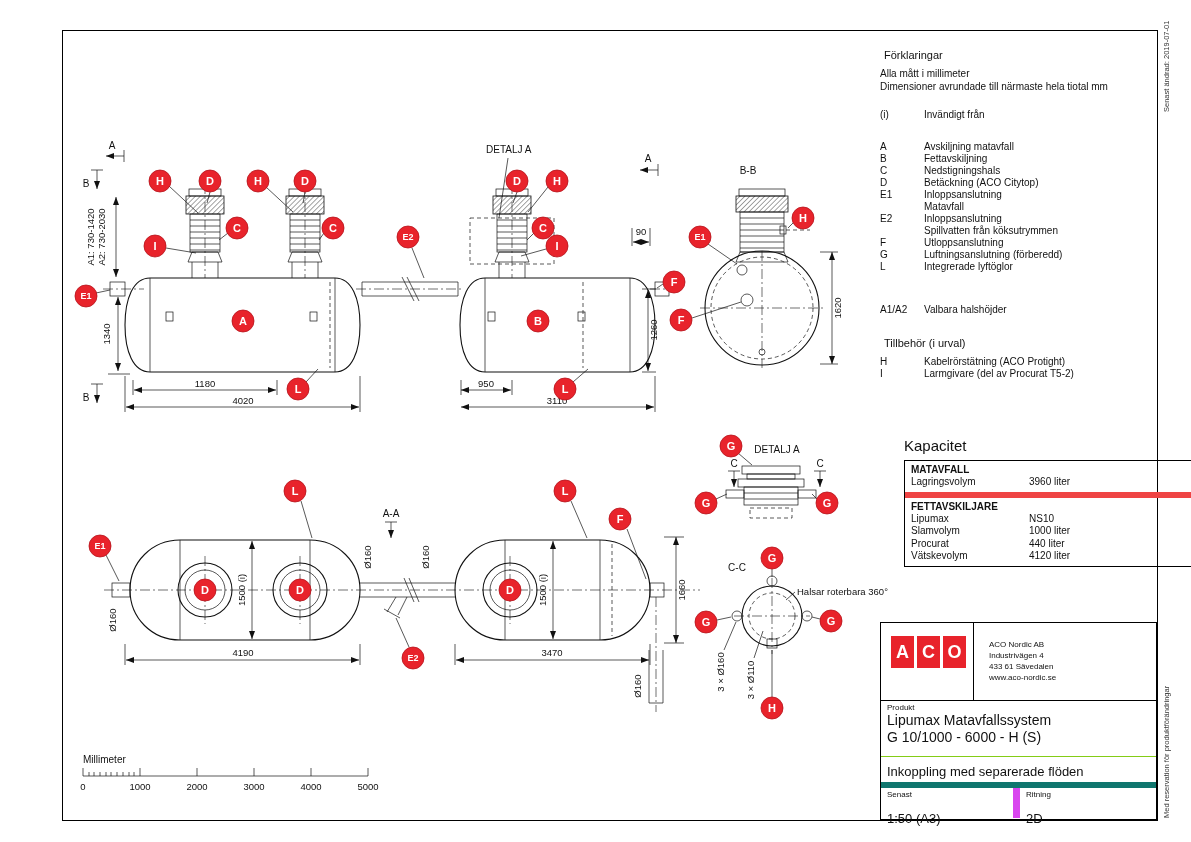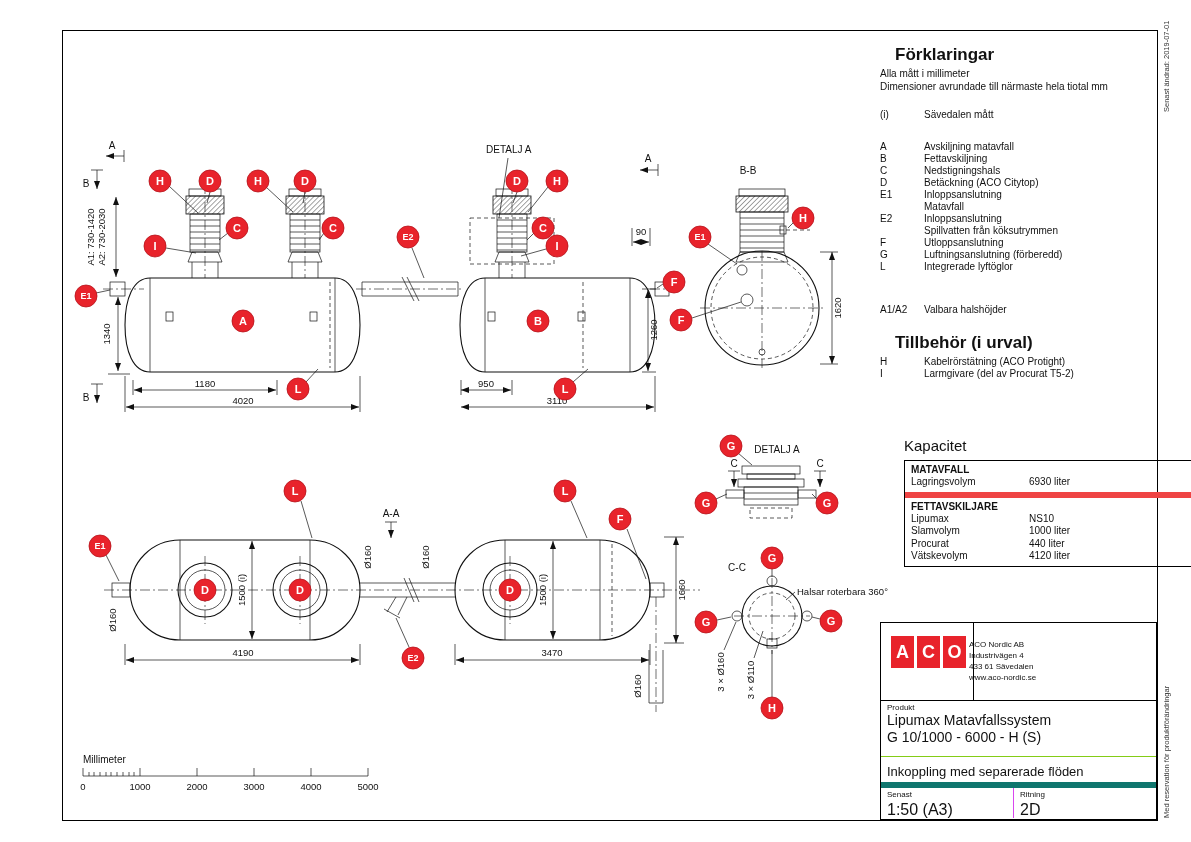--- a/index.html
+++ b/index.html
@@ -2,21 +2,21 @@
 <html><head>
 <meta charset="utf-8">
 <style>
   html,body{margin:0;padding:0}
   body{width:1191px;height:842px;background:#fff;position:relative;overflow:hidden;
        font-family:"Liberation Sans",sans-serif;color:#111}
   .abs{position:absolute}
   .frame{left:62px;top:30px;width:1094px;height:789px;border:1.5px solid #000}
   
   .legend{left:880px;top:46px;width:272px;font-size:10px;line-height:12px}
-  .h15{font-size:17px;line-height:18px;margin:0 0 3px 15px;font-weight:bold}
+  .h15{font-size:11px;line-height:18px;margin:0 0 3px 4px;font-weight:normal}
   .sub{line-height:13px}
   .lg-row{display:flex}
   .lg-key{width:44px;flex:none}
   .note{margin-top:16px}
   .lg-rows{margin-top:20px}
   .a1a2{margin-top:31px}
   .acc-title{margin-top:18px}
   .acc-rows{margin-top:4px}
   .cap{left:904px;top:437px;width:290px}
   .cap-title{font-size:15px;margin-bottom:6px}
@@ -26,29 +26,29 @@
   .cap-h{font-weight:bold;font-size:10px;padding:1px 6px}
   .cap-row{display:flex;font-size:10px;line-height:12.5px;padding:0 6px}
   .cap-row span:first-child{width:118px;flex:none}
   
   .tb{left:880px;top:622px;width:277px;height:198px;border:1px solid #000;box-sizing:border-box;font-size:10px}
   .tb-r1{height:77px;border-bottom:1px solid #000;position:relative}
   .tb-div{position:absolute;left:92px;top:0;bottom:0;border-left:1px solid #000}
   .logo{position:absolute;left:10px;top:13px;display:flex;gap:3px}
   .logo div{width:23px;height:32px;background:#e8232b;color:#fff;font-weight:bold;font-size:18px;
             display:flex;align-items:center;justify-content:center}
-  .tb-addr{position:absolute;left:88px;top:16px;font-size:8px;line-height:11px}
+  .tb-addr{position:absolute;left:108px;top:16px;font-size:8px;line-height:11px}
   .tb-r2{height:56px;border-bottom:1px solid #84cc16;padding:2px 6px;box-sizing:border-box}
   .tb-label{font-size:8px}
   .tb-prod{font-size:14px;line-height:17px}
   .tb-r3{height:31px;border-bottom:6px solid #0f766e;padding:7px 6px;box-sizing:border-box;font-size:13px}
   .tb-r4{display:flex;height:30px}
   .tb-c{width:132px;flex:none;padding:2px 6px;box-sizing:border-box}
-  .tb-c2{flex:1;border-left:1px solid #d946ef;padding:2px 6px}
-  .tb-val{font-size:16px;margin-top:2px}
+  .tb-c2{flex:1;border-left:7px solid #d946ef;padding:2px 6px}
+  .tb-val{font-size:13px;margin-top:12px}
   
   svg{position:absolute;left:0;top:0}
   svg text{font-family:"Liberation Sans",sans-serif;font-size:9.5px;fill:#111}
   .k{stroke:#111;stroke-width:1.1;fill:none}
   .t{stroke:#111;stroke-width:.7;fill:none}
   .d{stroke:#111;stroke-width:.7;fill:none;stroke-dasharray:4 3}
   .cl{stroke:#111;stroke-width:.6;fill:none;stroke-dasharray:10 3 2 3}
   .dim{stroke:#111;stroke-width:.7;fill:none}
   .ldr{stroke:#111;stroke-width:.7;fill:none}
   .sec{font-size:10px}
@@ -62,21 +62,21 @@
 <body>
 
 <div class="abs frame"></div>
 
 <div class="abs legend">
   <div class="h15">Förklaringar</div>
   <div class="sub">Alla mått i millimeter</div>
   <div class="sub">Dimensioner avrundade till närmaste hela tiotal mm</div>
   <div class="lg-row note">
     <span class="lg-key">(i)</span>
-    <span>Sävedalen mått</span>
+    <span>Invändigt från</span>
   </div>
   <div class="lg-rows">
     <div class="lg-row">
         <span class="lg-key">A</span>
         <span>Avskiljning matavfall</span>
       </div>
     <div class="lg-row">
         <span class="lg-key">B</span>
         <span>Fettavskiljning</span>
       </div>
@@ -134,21 +134,21 @@
   </div>
 </div>
 
 <div class="abs cap">
   <div class="cap-title">Kapacitet</div>
   <div class="cap-box">
     <div class="cap-sec">
       <div class="cap-h">MATAVFALL</div>
       <div class="cap-row">
           <span>Lagringsvolym</span>
-          <span>6930 liter</span>
+          <span>3960 liter</span>
         </div>
     </div>
     <div class="cap-sec top">
       <div class="cap-h">FETTAVSKILJARE</div>
       <div class="cap-row">
           <span>Lipumax</span>
           <span>NS10</span>
         </div>
       <div class="cap-row">
           <span>Slamvolym</span>

